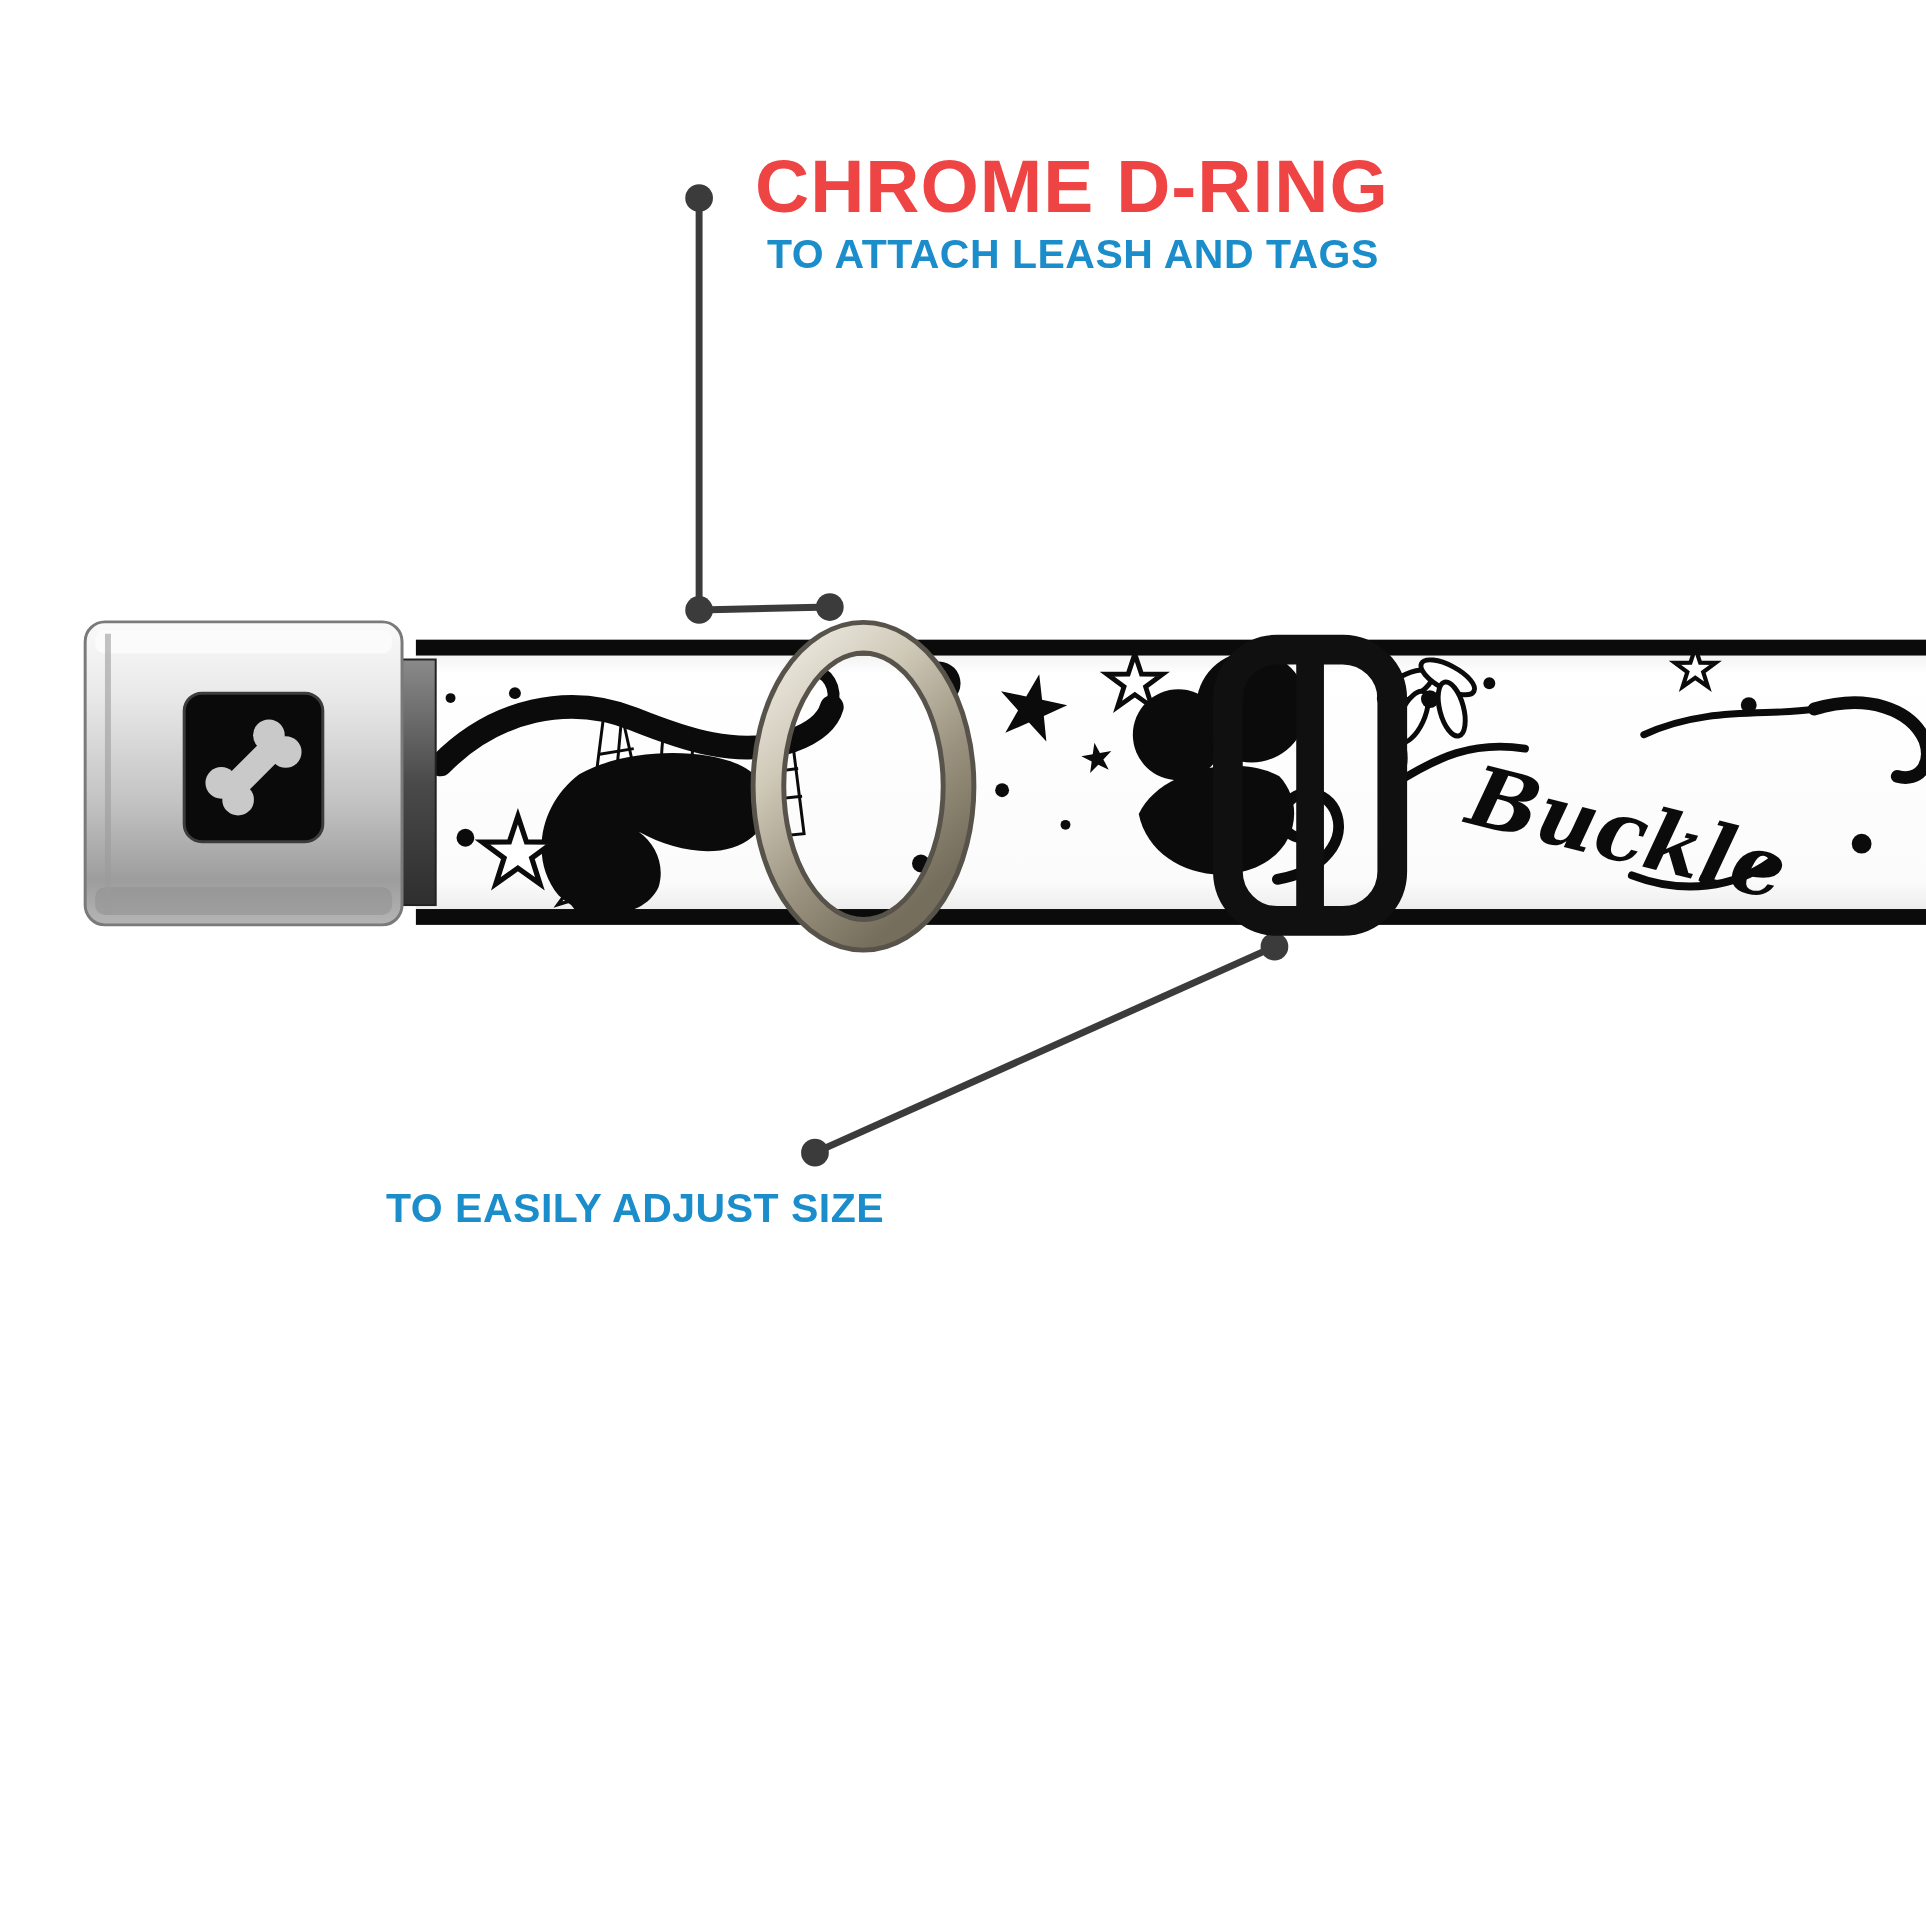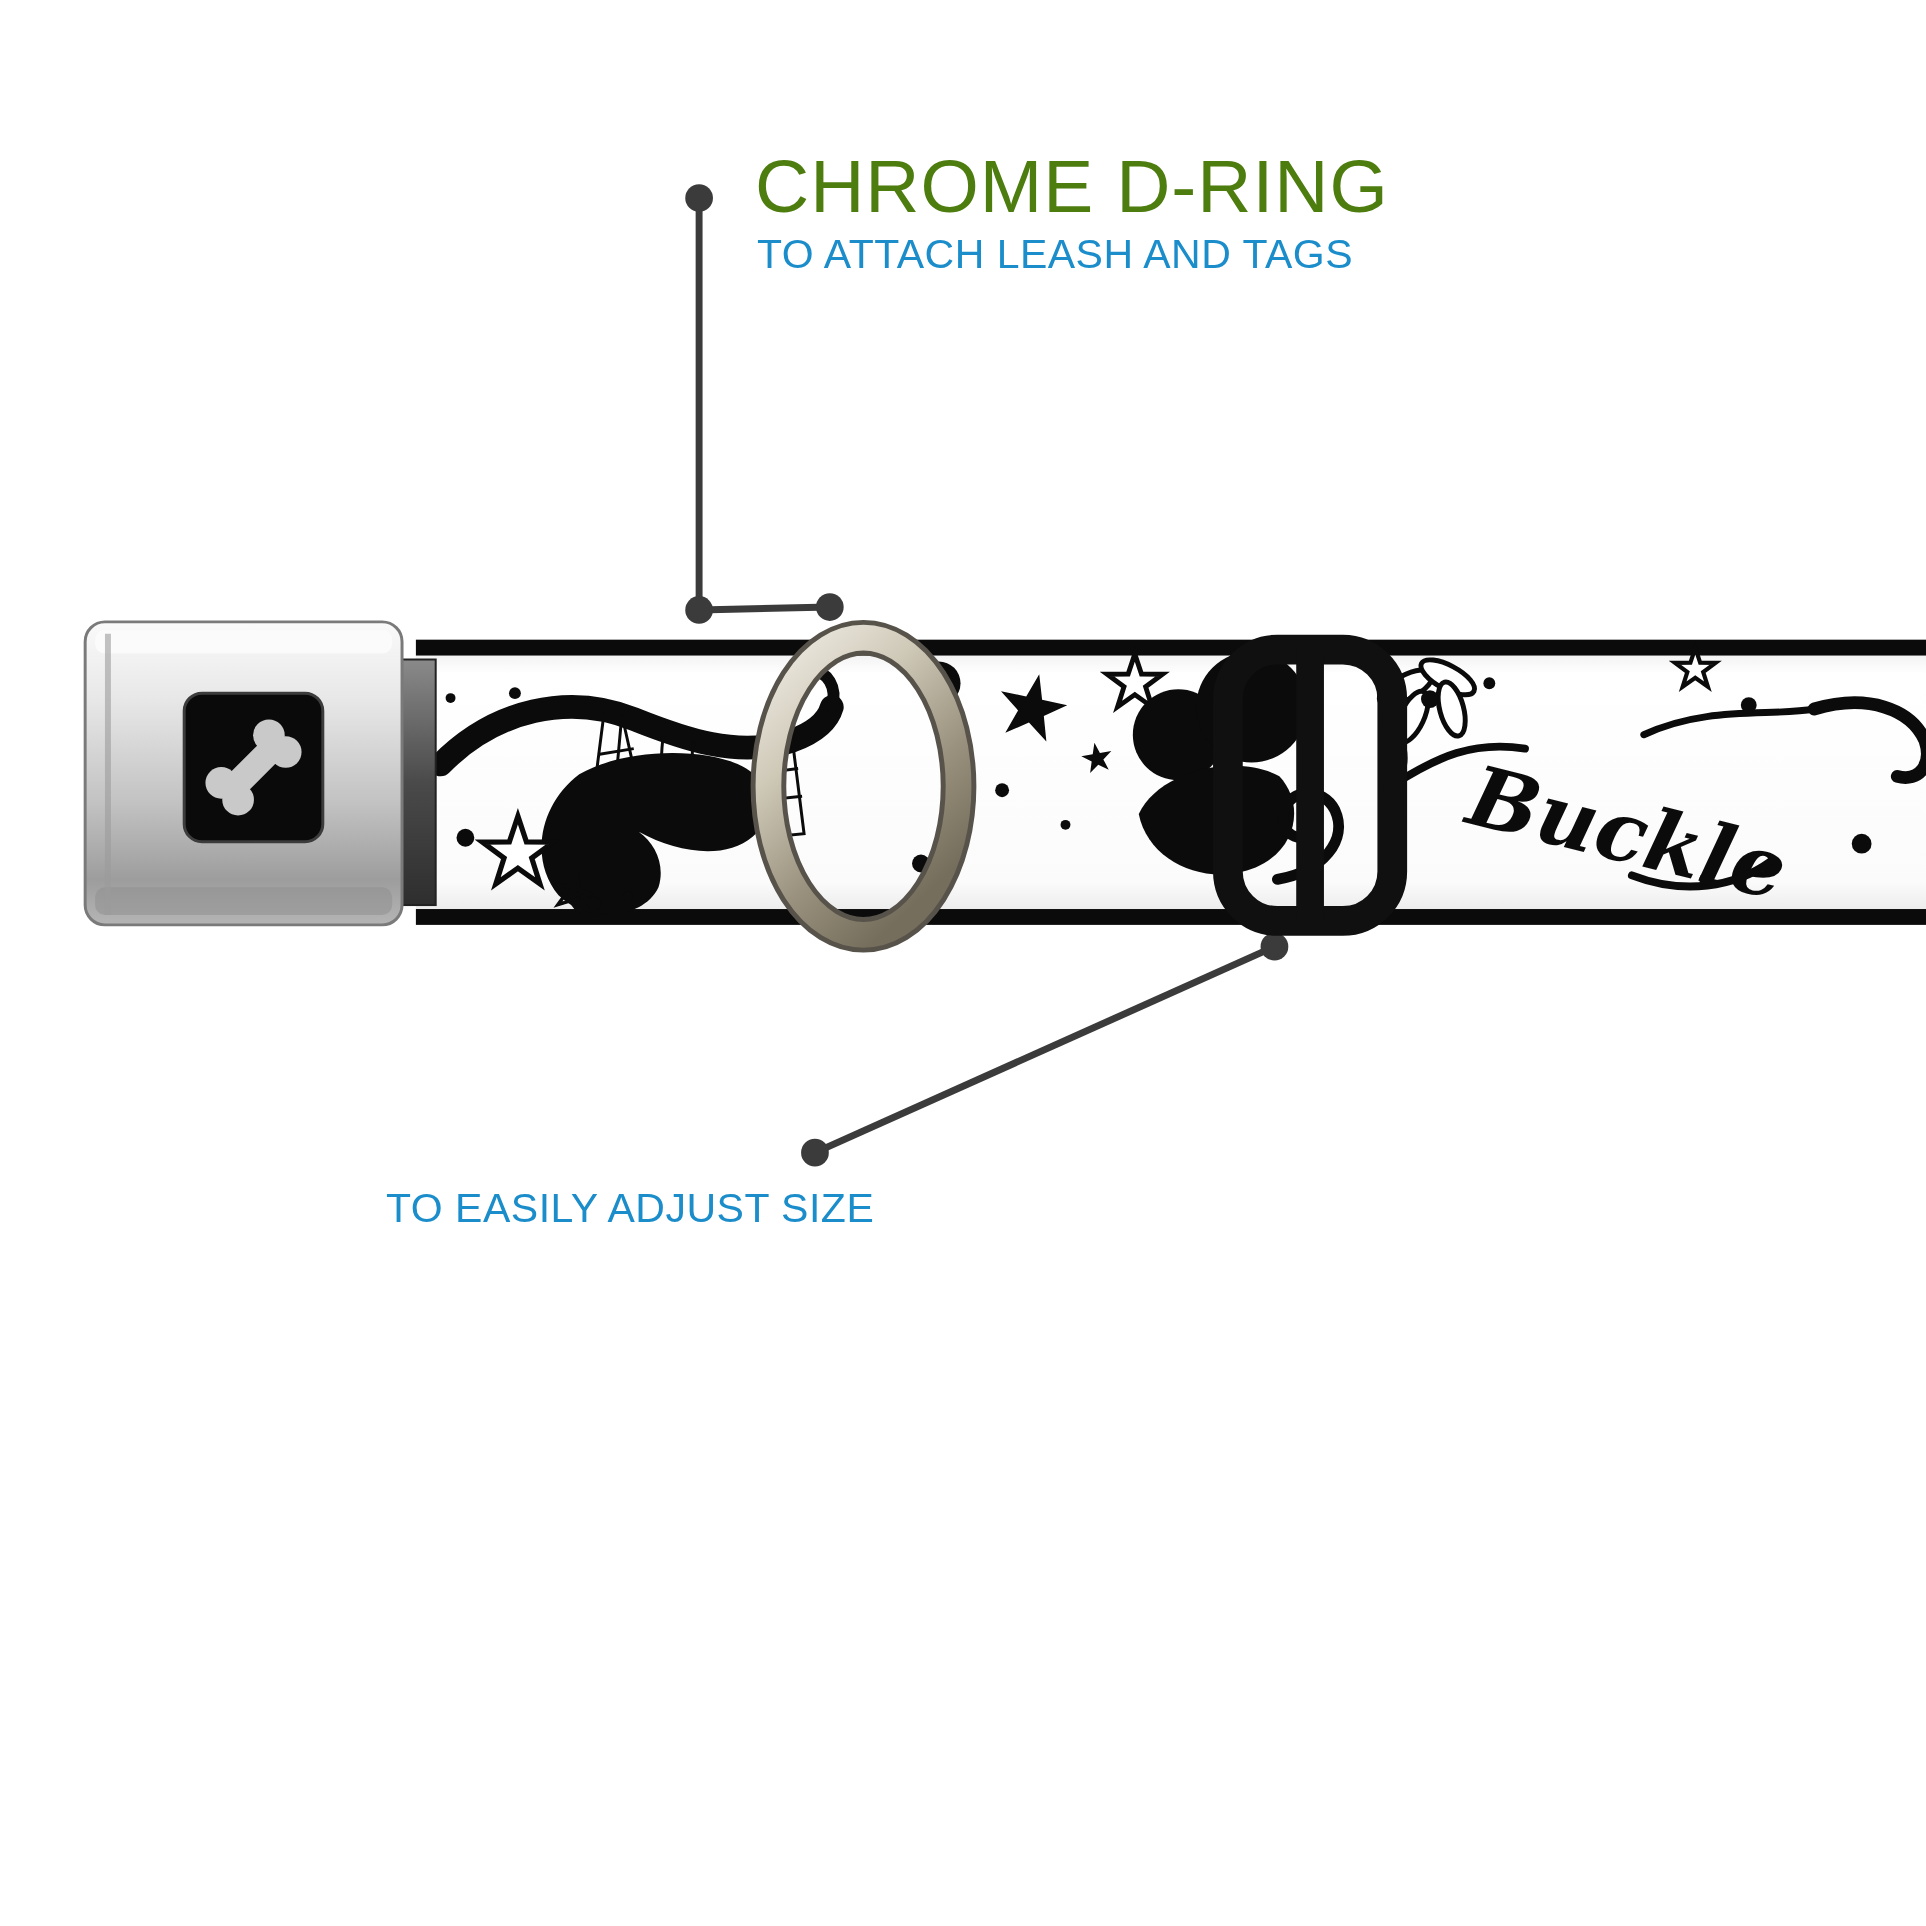--- a/index.html
+++ b/index.html
@@ -9,35 +9,36 @@
     background:#ffffff;
     font-family:"Liberation Sans",sans-serif;
     overflow:hidden;
   }
   .scene-svg{position:absolute;left:0;top:0;width:1927px;height:1927px;}
   .ann{position:absolute;}
   .ann h1{
     margin:0;
     font-size:75px;
     line-height:1.0;
-    font-weight:400;
+    font-weight:700;
     letter-spacing:1px;
-    color:#4d7c0f;
+    color:#ef4444;
     font-family:"Liberation Sans",sans-serif;
     white-space:nowrap;
   }
   .ann h2{
     margin:10px 0 0 2px;
     font-size:41px;
     line-height:1.0;
-    font-weight:400;
+    font-weight:700;
     letter-spacing:0.5px;
     color:#1b8dca;
     font-family:"Liberation Sans",sans-serif;
     white-space:nowrap;
+    text-align:center;
   }
   .ann-top{left:755px;top:149px;}
   .ann-bottom{left:384px;top:1178px;}
 </style>
 </head>
 <body>
 
 <div class="canvas">
 
   <svg class="scene-svg" viewBox="0 0 1946 1946">

